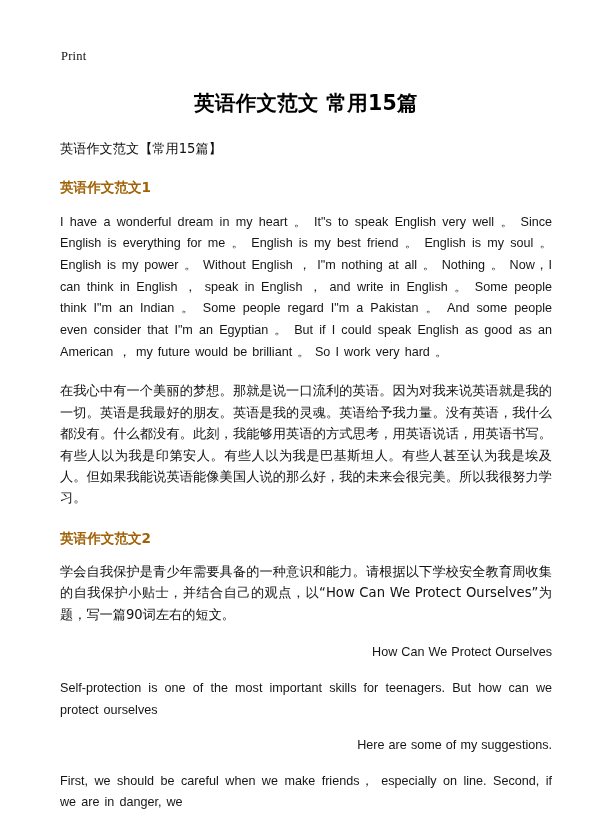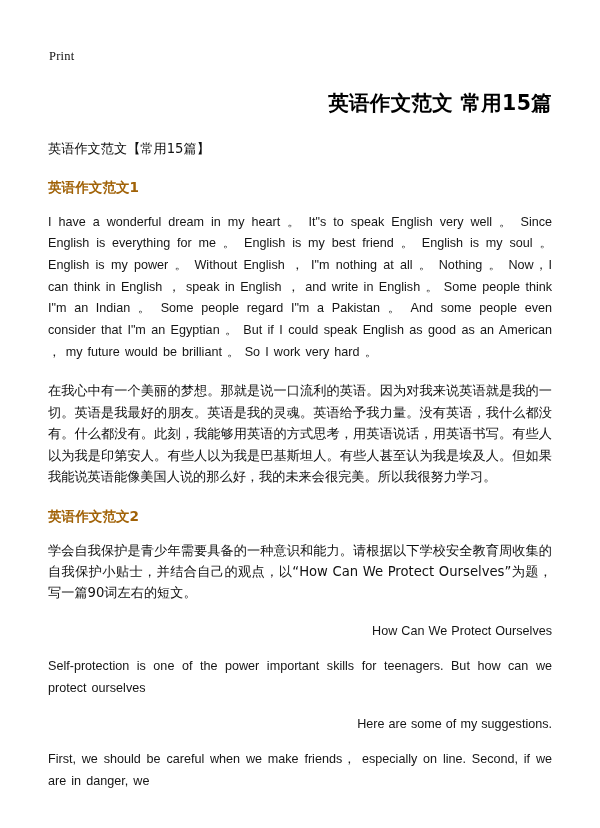--- a/index.html
+++ b/index.html
@@ -14,38 +14,38 @@
     overflow: hidden;
     font-family: "Liberation Serif", "DejaVu Serif", serif;
     color: #1a1a1a;
     -webkit-font-smoothing: antialiased;
   }
 
   .page {
     width: 600px;
     height: 828px;
     box-sizing: border-box;
-    padding: 46px 48px 0 48px;
+    padding: 46px 48px 0 60px;
   }
 
   
   .print-link {
     font-family: "Liberation Serif", "DejaVu Serif", serif;
     font-size: 12.5px;
     line-height: 1;
     color: #111;
     display: inline-block;
     margin: 0 0 0 1px;
     letter-spacing: 0.2px;
     cursor: pointer;
   }
 
   
   .doc-title {
-    text-align: right;
+    text-align: center;
     font-family: "DejaVu Sans", "Liberation Sans", sans-serif;
     font-weight: bold;
     font-size: 20.5px;
     line-height: 1.3;
     margin: 26px 0 0 0;
     letter-spacing: 0.3px;
     color: #000;
   }
 
   
@@ -117,19 +117,19 @@
 
   <p class="cn-para gap-md">在我心中有一个美丽的梦想。那就是说一口流利的英语。因为对我来说英语就是我的一切。英语是我最好的朋友。英语是我的灵魂。英语给予我力量。没有英语，我什么都没有。什么都没有。此刻，我能够用英语的方式思考，用英语说话，用英语书写。有些人以为我是印第安人。有些人以为我是巴基斯坦人。有些人甚至认为我是埃及人。但如果我能说英语能像美国人说的那么好，我的未来会很完美。所以我很努力学习。</p>
 
   
   <h2 class="section-heading">英语作文范文2</h2>
 
   <p class="cn-para">学会自我保护是青少年需要具备的一种意识和能力。请根据以下学校安全教育周收集的自我保护小贴士，并结合自己的观点，以“How Can We Protect Ourselves”为题，写一篇90词左右的短文。</p>
 
   <p class="en-para tight en-line-short gap-md">How Can We Protect Ourselves</p>
 
-  <p class="en-para">Self-protection is one of the power important skills for teenagers. But how can we protect ourselves</p>
+  <p class="en-para">Self-protection is one of the most important skills for teenagers. But how can we protect ourselves</p>
 
   <p class="en-para tight en-line-short">Here are some of my suggestions.</p>
 
   <p class="en-para">First, we should be careful when we make friends， especially on line. Second, if we are in danger, we</p>
 
 </div>
 
 </body></html>

